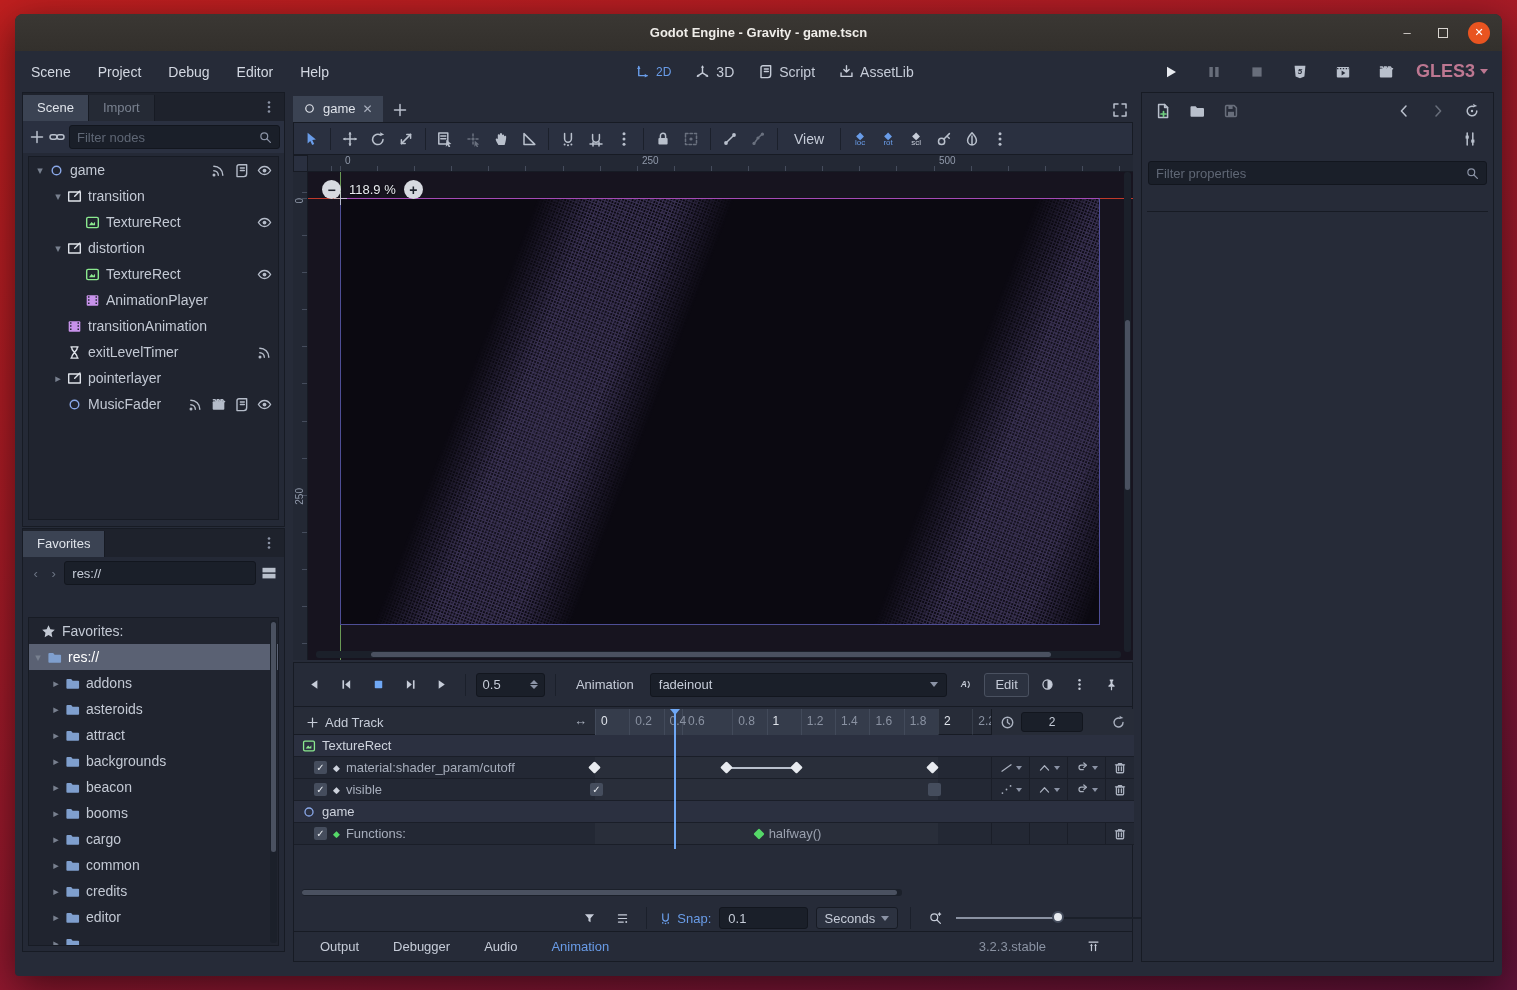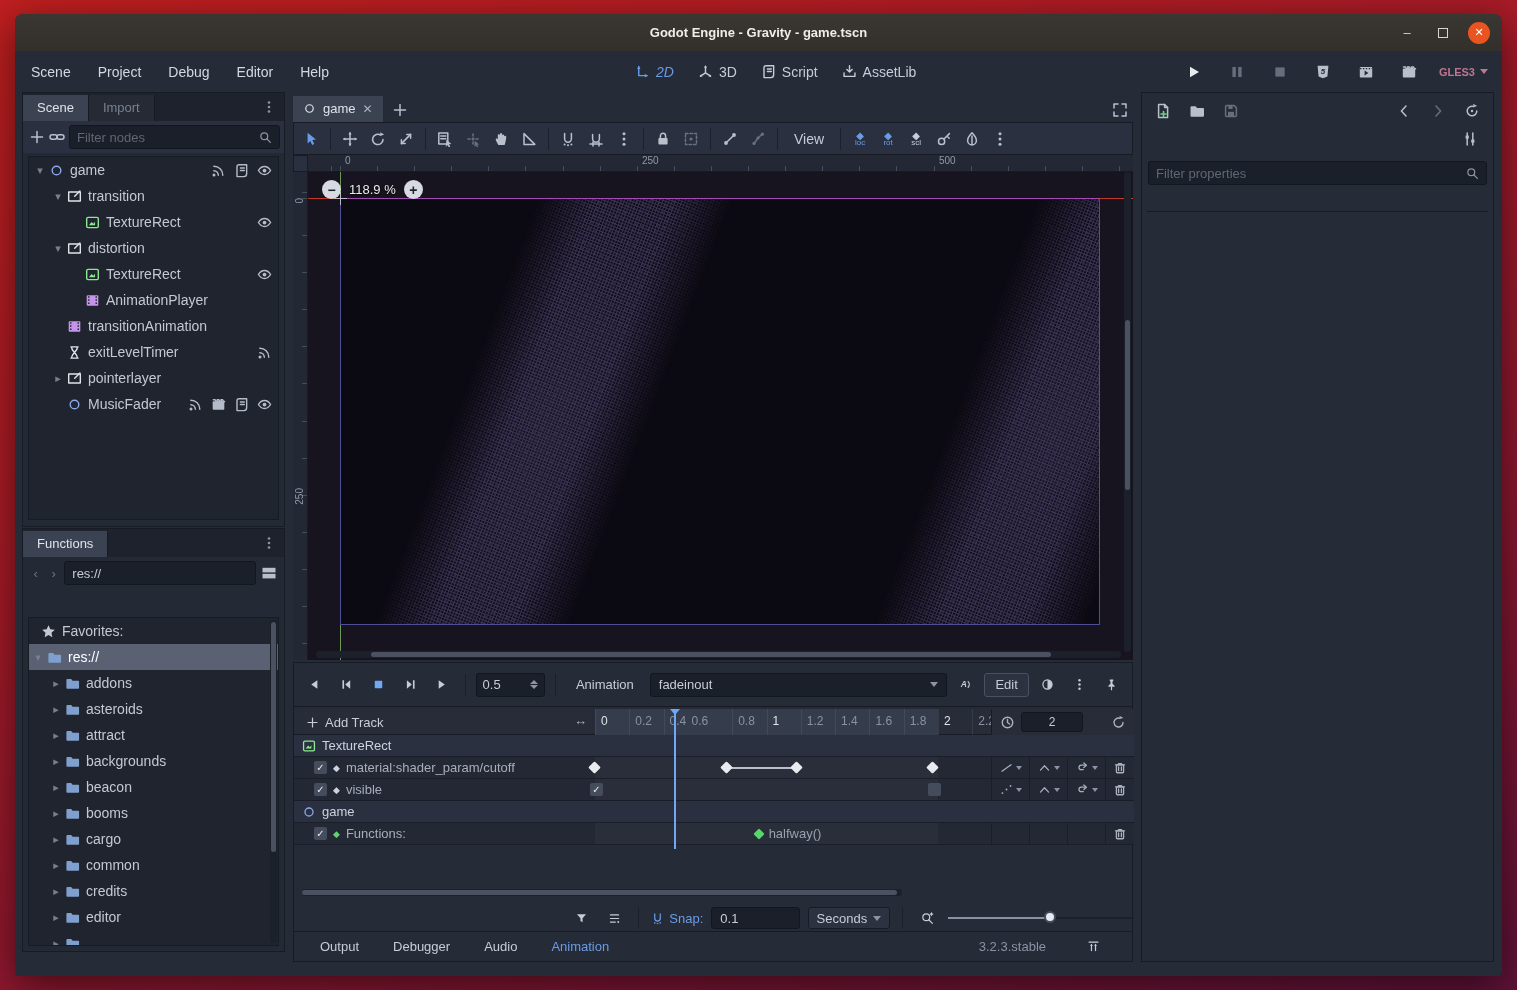--- a/index.html
+++ b/index.html
@@ -20,21 +20,21 @@
   .wc { width:22px; height:22px; display:flex; align-items:center; justify-content:center; color:#d8d4cf; font-size:13px; cursor:default; }
   .wc.close { background:#e95420; border-radius:50%; color:#fff; font-size:11px; font-weight:bold; }
   .wc .maxbox { width:10px; height:10px; border:1.5px solid #d8d4cf; }
   
   .menubar { position:absolute; left:0; top:37px; right:0; height:41px; background:#262b38; }
   .menus { position:absolute; left:16px; top:0; height:41px; display:flex; align-items:center; gap:27px; color:#d3d8e2; font-size:14px; }
   .workspaces { position:absolute; left:620px; top:0; height:41px; display:flex; align-items:center; gap:24px; font-size:14px; color:#c6ccd8; }
   .ws { display:flex; align-items:center; gap:6px; }
   .ws.active { color:#699ce8; }
   .top-right { position:absolute; right:14px; top:0; height:41px; display:flex; align-items:center; gap:17px; }
-  .renderer { color:#bd7791; font-weight:bold; font-size:11px; display:flex; align-items:center; gap:5px; }
+  .renderer { color:#bd7791; font-weight:bold; font-size:18px; display:flex; align-items:center; gap:5px; }
   
   .ic { display:inline-flex; width:1em; height:1em; flex:none; }
   .ic svg { width:100%; height:100%; display:block; }
   .dim { opacity:.45; }
   .panel { position:absolute; background:#242936; border:1px solid #171b24; }
   .tabrow { display:flex; align-items:flex-end; height:28px; background:#1e222c; }
   .tab { padding:5px 14px 6px; font-size:13px; color:#79818f; background:#252a35; border-right:1px solid #171b24; }
   .tab.active { background:#3b4353; color:#dfe3ea; }
   .dots-btn { margin-left:auto; color:#8b93a5; font-size:14px; padding:4px 8px; }
   .searchbox { background:#1a1f29; border:1px solid #12161e; border-radius:3px; height:24px;
@@ -134,21 +134,21 @@
   .keyicon.green { color:#55d868; }
   .key { position:absolute; width:9px; height:9px; background:#e8ebf0; transform:rotate(45deg); border-radius:1.5px; top:6px; }
   .key.green { background:#55d868; width:8px; height:8px; top:7px; }
   .keybox { position:absolute; width:13px; height:13px; background:#454d5d; border-radius:2px; top:4px; color:#e8ebf0; font-size:10px; display:flex; align-items:center; justify-content:center; }
   .keylink { position:absolute; height:2px; background:#b9c0cc; top:10px; }
   .keylabel { position:absolute; top:3px; font-size:13px; color:#9aa1af; white-space:nowrap; }
   .modecell { position:absolute; top:0; bottom:0; border-left:1px solid #1a1e28; display:flex; align-items:center; justify-content:center; gap:3px; color:#aab1bf; font-size:13px; }
   .modecell .chev { border-top-width:4px; border-left-width:3px; border-right-width:3px; }
   #playhead { position:absolute; width:2px; background:#6fa8f5; z-index:4; }
   #playhead:before { content:""; position:absolute; left:-4px; top:0; border-left:5px solid transparent; border-right:5px solid transparent; border-top:6px solid #6fa8f5; }
-  #snap-row { position:absolute; left:0; top:241px; width:840px; height:28px; display:flex; align-items:center; gap:8px; }
+  #snap-row { position:absolute; left:8px; top:241px; width:840px; height:28px; display:flex; align-items:center; gap:8px; }
   .snap-label { color:#699ce8; display:flex; align-items:center; gap:5px; font-size:13px; }
   #snap-input { width:92px; height:22px; background:#1a1f29; border:1px solid #12161e; border-radius:3px; color:#c6ccd8; padding:0 8px; font-size:13px; line-height:21px; }
   #snap-unit { height:22px; background:#2c3240; border:1px solid #171b24; border-radius:3px; color:#c6ccd8; display:flex; align-items:center; gap:6px; padding:0 8px; font-size:13px; }
   .hslider { position:relative; width:196px; height:4px; }
   .hslider .trk { position:absolute; left:0; right:0; top:1px; height:2px; background:#1b202a; }
   .hslider .fill { position:absolute; left:0; top:1px; height:2px; background:#8a92a2; }
   .hslider .knob { position:absolute; top:-5px; width:12px; height:12px; border-radius:50%; background:#e8ebf0; border:2px solid #454d5d; }
   #bottom-tabs { position:absolute; left:0; bottom:0; width:838px; height:30px; display:flex; align-items:center; gap:34px; padding:0 26px; border-top:1px solid #171b24; font-size:13px; color:#c6ccd8; }
   #bottom-tabs .bt.active { color:#699ce8; }
   #version { margin-left:auto; color:#8a92a2; }
@@ -177,21 +177,21 @@
 
   <div class="menubar">
     <div class="menus" id="menus">
         <span>Scene</span>
         <span>Project</span>
         <span>Debug</span>
         <span>Editor</span>
         <span>Help</span>
       </div>
     <div class="workspaces" id="workspaces">
-        <div class="ws active" style="font-size: 14px; font-style: italic;">
+        <div class="ws active" style="font-size: 12px;">
           <i class="ic" style="font-size: 15px;">
             <svg viewBox="0 0 16 16">
               <path d="M4 2.6v9.8h9" stroke="currentColor" fill="none" stroke-width="1.5" stroke-linecap="round" stroke-linejoin="round"></path>
               <path d="M13.6 12.4l-3.2-1.9v3.8z" fill="currentColor"></path>
               <path d="M4 2l-1.9 3.2h3.8z" fill="currentColor"></path>
             </svg>
           </i>
           <span>2D</span>
         </div>
         <div class="ws" style="font-size: 14px;">
@@ -488,21 +488,21 @@
                 <circle cx="8" cy="8" r="2" fill="currentColor"></circle>
               </svg>
             </i>
           </span>
         </div>
       </div>
   </div>
 
   <div class="panel" id="fs-panel">
     <div class="tabrow">
-      <span class="tab active">Functions</span>
+      <span class="tab active">Favorites</span>
       <span class="dots-btn"><i class="ic">
             <svg viewBox="0 0 16 16">
               <circle cx="8" cy="2.8" r="1.5" fill="currentColor"></circle>
               <circle cx="8" cy="8" r="1.5" fill="currentColor"></circle>
               <circle cx="8" cy="13.2" r="1.5" fill="currentColor"></circle>
             </svg>
           </i></span>
     </div>
     <div id="fs-nav">
       <span class="navbtn">‹</span>
@@ -968,21 +968,21 @@
               <path d="M8 2.5v11M2.5 8h11" stroke="currentColor" fill="none" stroke-width="1.5" stroke-linecap="round" stroke-linejoin="round"></path>
             </svg>
           </i>
         <span>Add Track</span>
       </div>
       <span id="tl-pan">↔</span>
       <div id="tick-row">
           <div class="tickcell major" style="left: 301px; width: 34.3px;">0</div>
           <div class="tickcell" style="left: 335.3px; width: 34.3px;">0.2</div>
           <div class="tickcell" style="left: 369.6px; width: 34.3px;">0.4</div>
-          <div class="tickcell" style="left: 380px; width: 34.3px; text-align: right;">0.6</div>
+          <div class="tickcell" style="left: 388px; width: 34.3px;">0.6</div>
           <div class="tickcell" style="left: 438.2px; width: 34.3px;">0.8</div>
           <div class="tickcell major" style="left: 472.5px; width: 34.3px;">1</div>
           <div class="tickcell" style="left: 506.8px; width: 34.3px;">1.2</div>
           <div class="tickcell" style="left: 541.1px; width: 34.3px;">1.4</div>
           <div class="tickcell" style="left: 575.4px; width: 34.3px;">1.6</div>
           <div class="tickcell" style="left: 609.7px; width: 34.3px;">1.8</div>
           <div class="tickcell major" style="left: 644px; width: 34.3px;">2</div>
           <div class="tickcell" style="left: 678.3px; width: 34.3px;">2.2</div>
         </div>
       <div id="tl-endbox">

